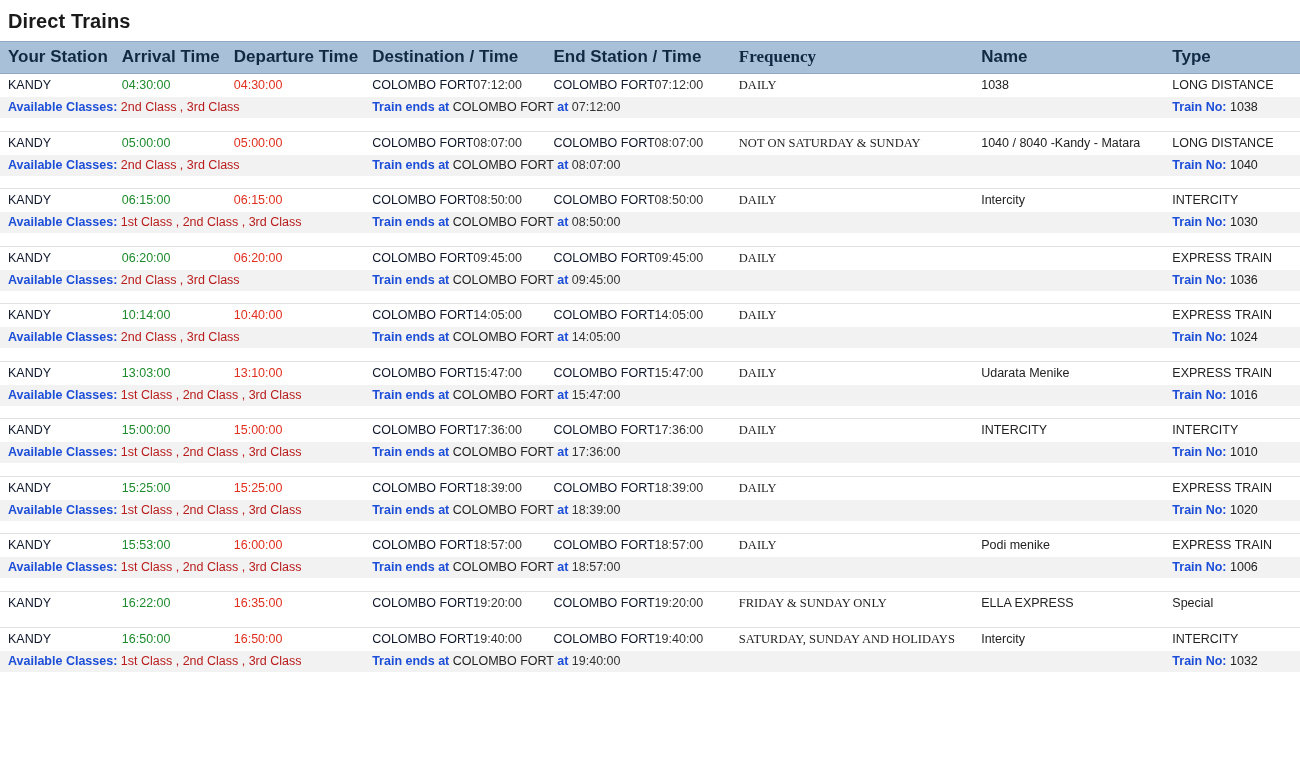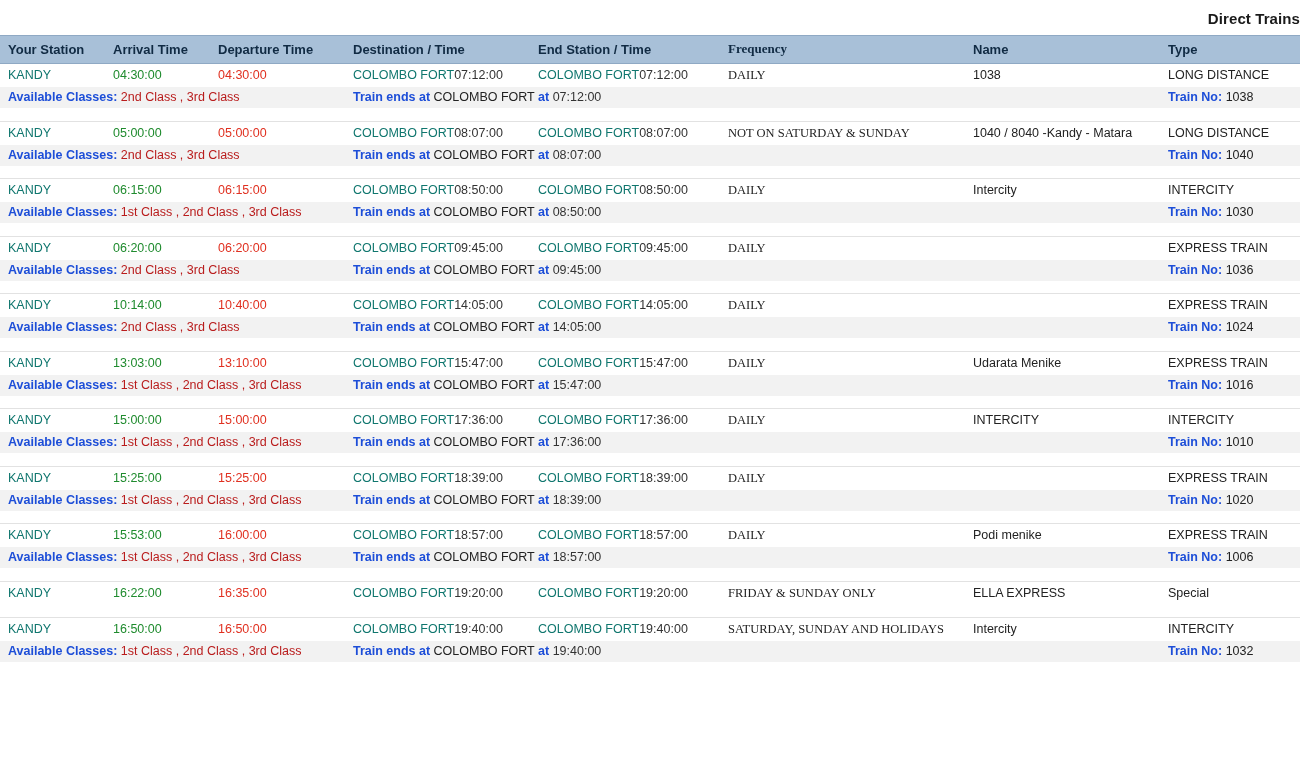--- a/index.html
+++ b/index.html
@@ -12,38 +12,37 @@
   }
   body {
     width: 1300px;
     height: 780px;
     overflow: hidden;
   }
   .page {
     padding: 6px 0 0 0;
   }
   .page-title {
-    font-size: 15px;
+    font-size: 20px;
     font-weight: bold;
     color: #1a1a1a;
     padding: 4px 0 8px 8px;
     letter-spacing: .1px;
-    text-align: right;
   }
   table.schedule {
     width: 1300px;
     border-collapse: collapse;
     font-size: 12.5px;
   }
   table.schedule thead th {
     background: #a8c0d8;
     color: #102a43;
     text-align: left;
     font-weight: bold;
-    font-size: 13px;
+    font-size: 17px;
     padding: 5px 6px 6px 8px;
     border-top: 1px solid #8fa9c4;
     border-bottom: 1px solid #8fa9c4;
     white-space: nowrap;
   }
   table.schedule td {
     padding: 4px 6px 4px 8px;
     vertical-align: top;
     white-space: nowrap;
   }
@@ -60,21 +59,21 @@
     padding-bottom: 4px;
   }
   tr.spacer-row td {
     background: #ffffff;
     height: 13px;
     padding: 0;
     border: none;
   }
   .arr { color: #1f8b2e; }
   .dep { color: #e03020; }
-  .station, .dest-name, .end-name { color: #0f766e; }
+  .station, .dest-name, .end-name { color: #0f172a; }
   .dest-time, .end-time { color: #333; }
   .lbl-bold { font-weight: bold; color: #1d4ed8; }
   .cls-list { color: #b91c1c; }
   .ends-text { color: #333; }
   .ends-station { color: #222; }
   .col-station { width: 105px; }
   .col-arr { width: 105px; }
   .col-dep { width: 135px; }
   .col-dest { width: 185px; }
   .col-end { width: 190px; margin-left: 28px; }

